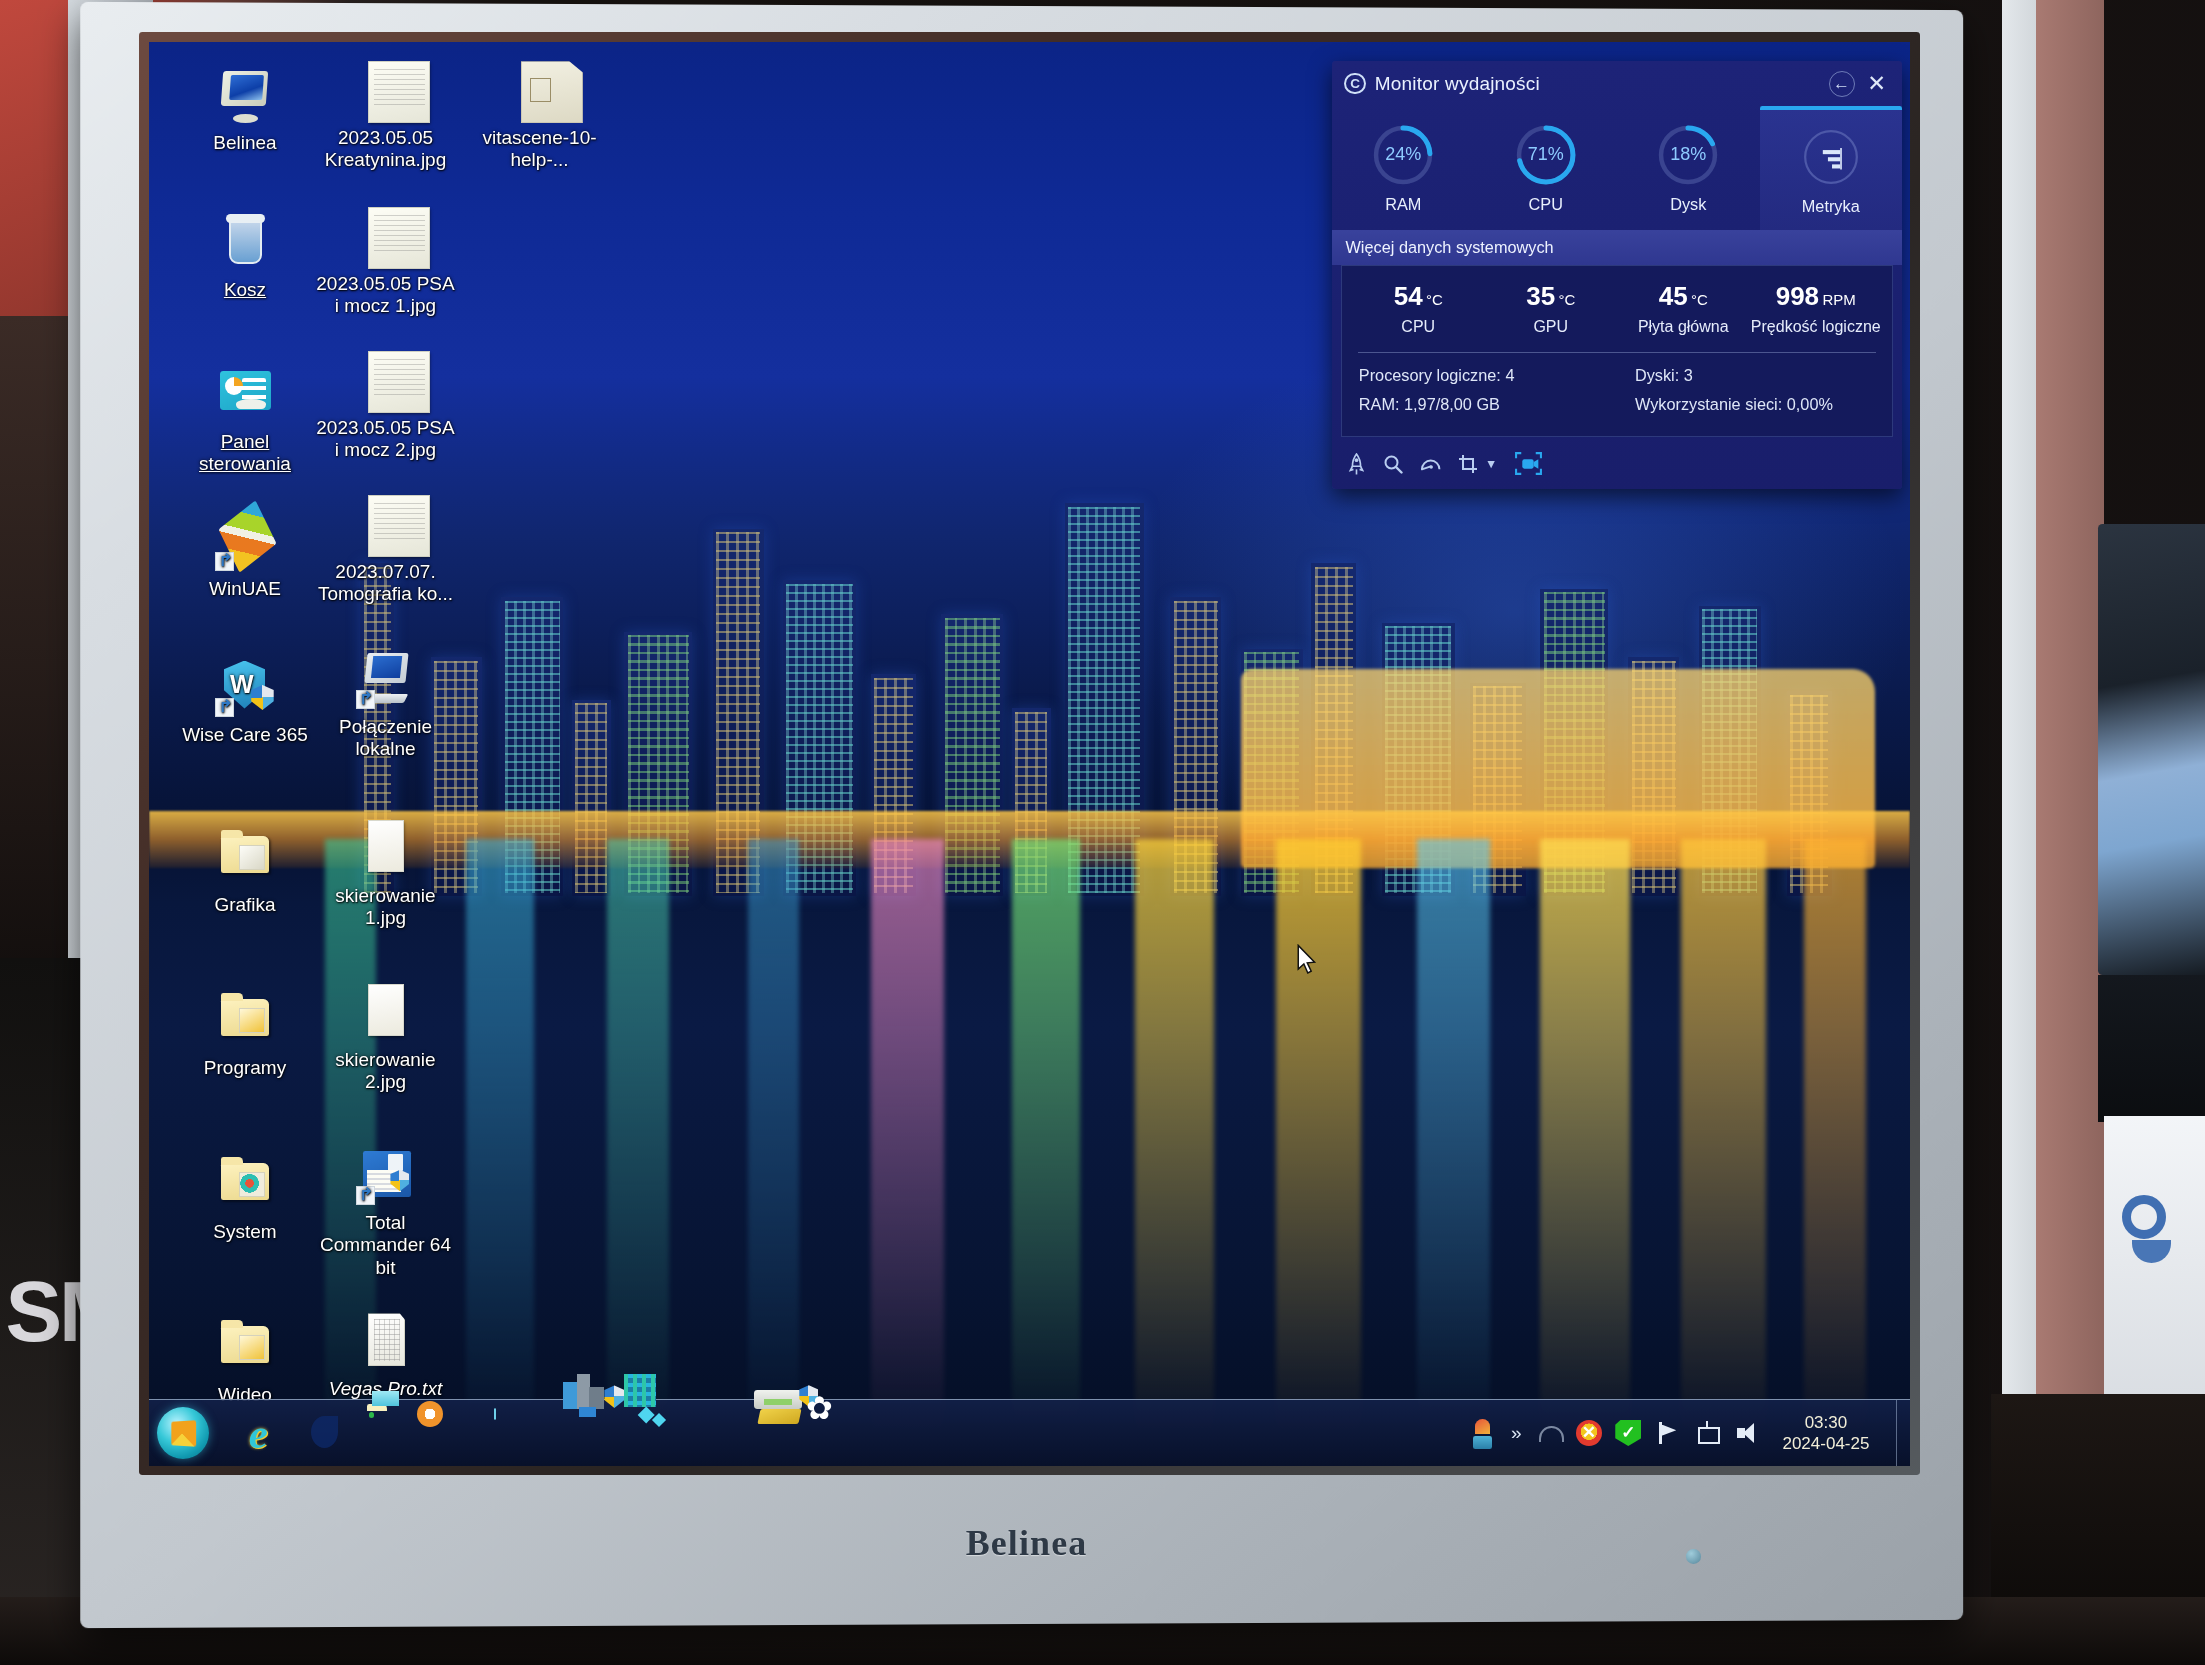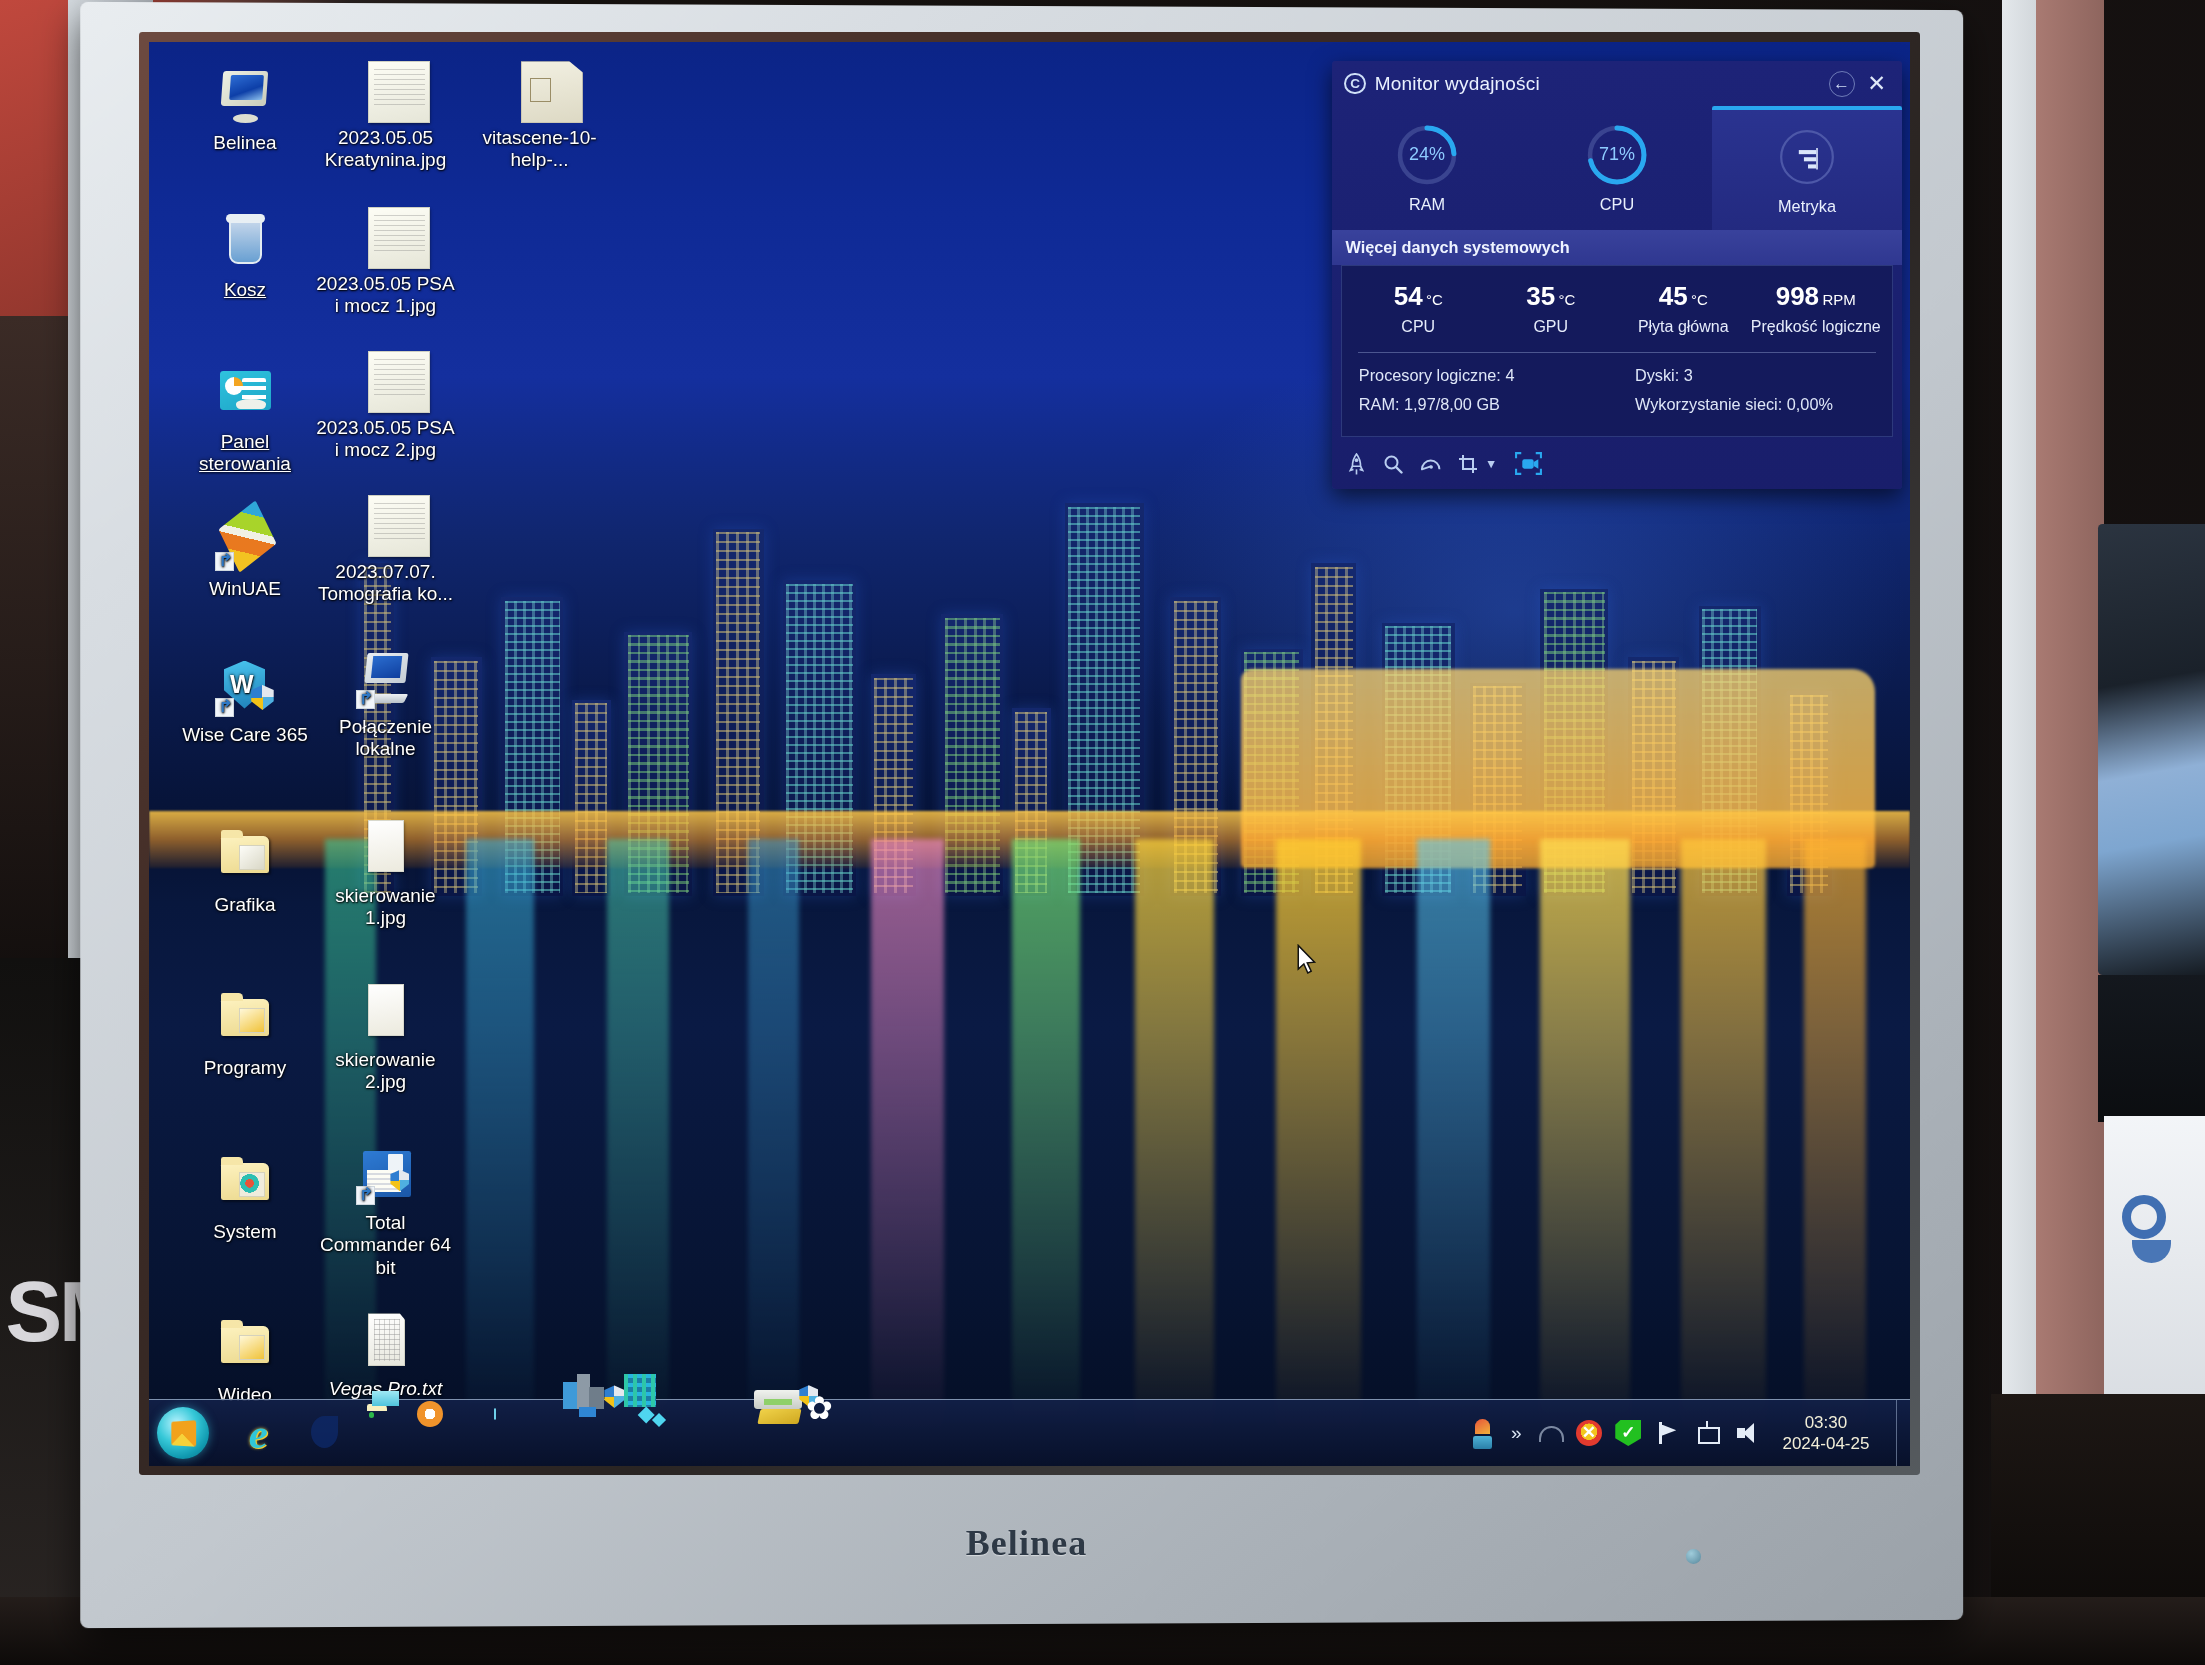--- a/index.html
+++ b/index.html
@@ -419,21 +419,21 @@
   .ring .icon-metryka {
     position: absolute; inset: 0;
     display: flex; align-items: flex-end; justify-content: center;
     padding-bottom: 19px;
   }
   .gauge-label { font-size: 16.3px; color: #e9f0fd; }
 
   .pp-section-head {
     background: linear-gradient(180deg,#39429c,#2f3790);
     padding: 8px 13.5px;
-    font-size: 16.3px; color: #eef3ff; font-weight: bold;
+    font-size: 16.3px; color: #eef3ff;
   }
   .pp-body {
     background: #141a5c;
     margin: 0 9px 5.6px;
     padding: 14.7px 10px 11.3px;
     border: 0.6px solid rgba(120,150,220,.25);
   }
   .pp-temps { display: flex; }
   .temp-cell { flex: 1; text-align: center; }
   .temp-val { font-size: 26px; font-weight: bold; color: #ffffff; white-space: nowrap; }
@@ -906,20 +906,30 @@
           <span class="ring">
             <svg width="64" height="64" viewBox="0 0 114 114">
               <circle cx="57" cy="57" r="48" fill="none" stroke="#3a4490" stroke-width="8"></circle>
               <circle cx="57" cy="57" r="48" fill="none" stroke="#29a8f0" stroke-width="9" stroke-dasharray="214.1 87.5" stroke-linecap="round"></circle>
             </svg>
             <span class="pct">71%</span>
           </span>
           <span class="gauge-label">CPU</span>
         </div>
 
+        <div class="gauge-cell">
+          <span class="ring">
+            <svg width="64" height="64" viewBox="0 0 114 114">
+              <circle cx="57" cy="57" r="48" fill="none" stroke="#3a4490" stroke-width="8"></circle>
+              <circle cx="57" cy="57" r="48" fill="none" stroke="#29a8f0" stroke-width="9" stroke-dasharray="54.3 247.3" stroke-linecap="round"></circle>
+            </svg>
+            <span class="pct">18%</span>
+          </span>
+          <span class="gauge-label">Dysk</span>
+        </div>
 
         <div class="gauge-cell active">
           <span class="ring">
             <svg width="64" height="64" viewBox="0 0 114 114">
               <circle cx="57" cy="57" r="46" fill="none" stroke="#4d58a8" stroke-width="4"></circle>
             </svg>
             <span class="icon-metryka">
               <svg width="26" height="22.5" viewBox="0 0 24 22">
                 <rect x="2" y="12" width="4" height="8" fill="#dbe7fb"></rect>
                 <rect x="9" y="8" width="4" height="12" fill="#dbe7fb"></rect>

